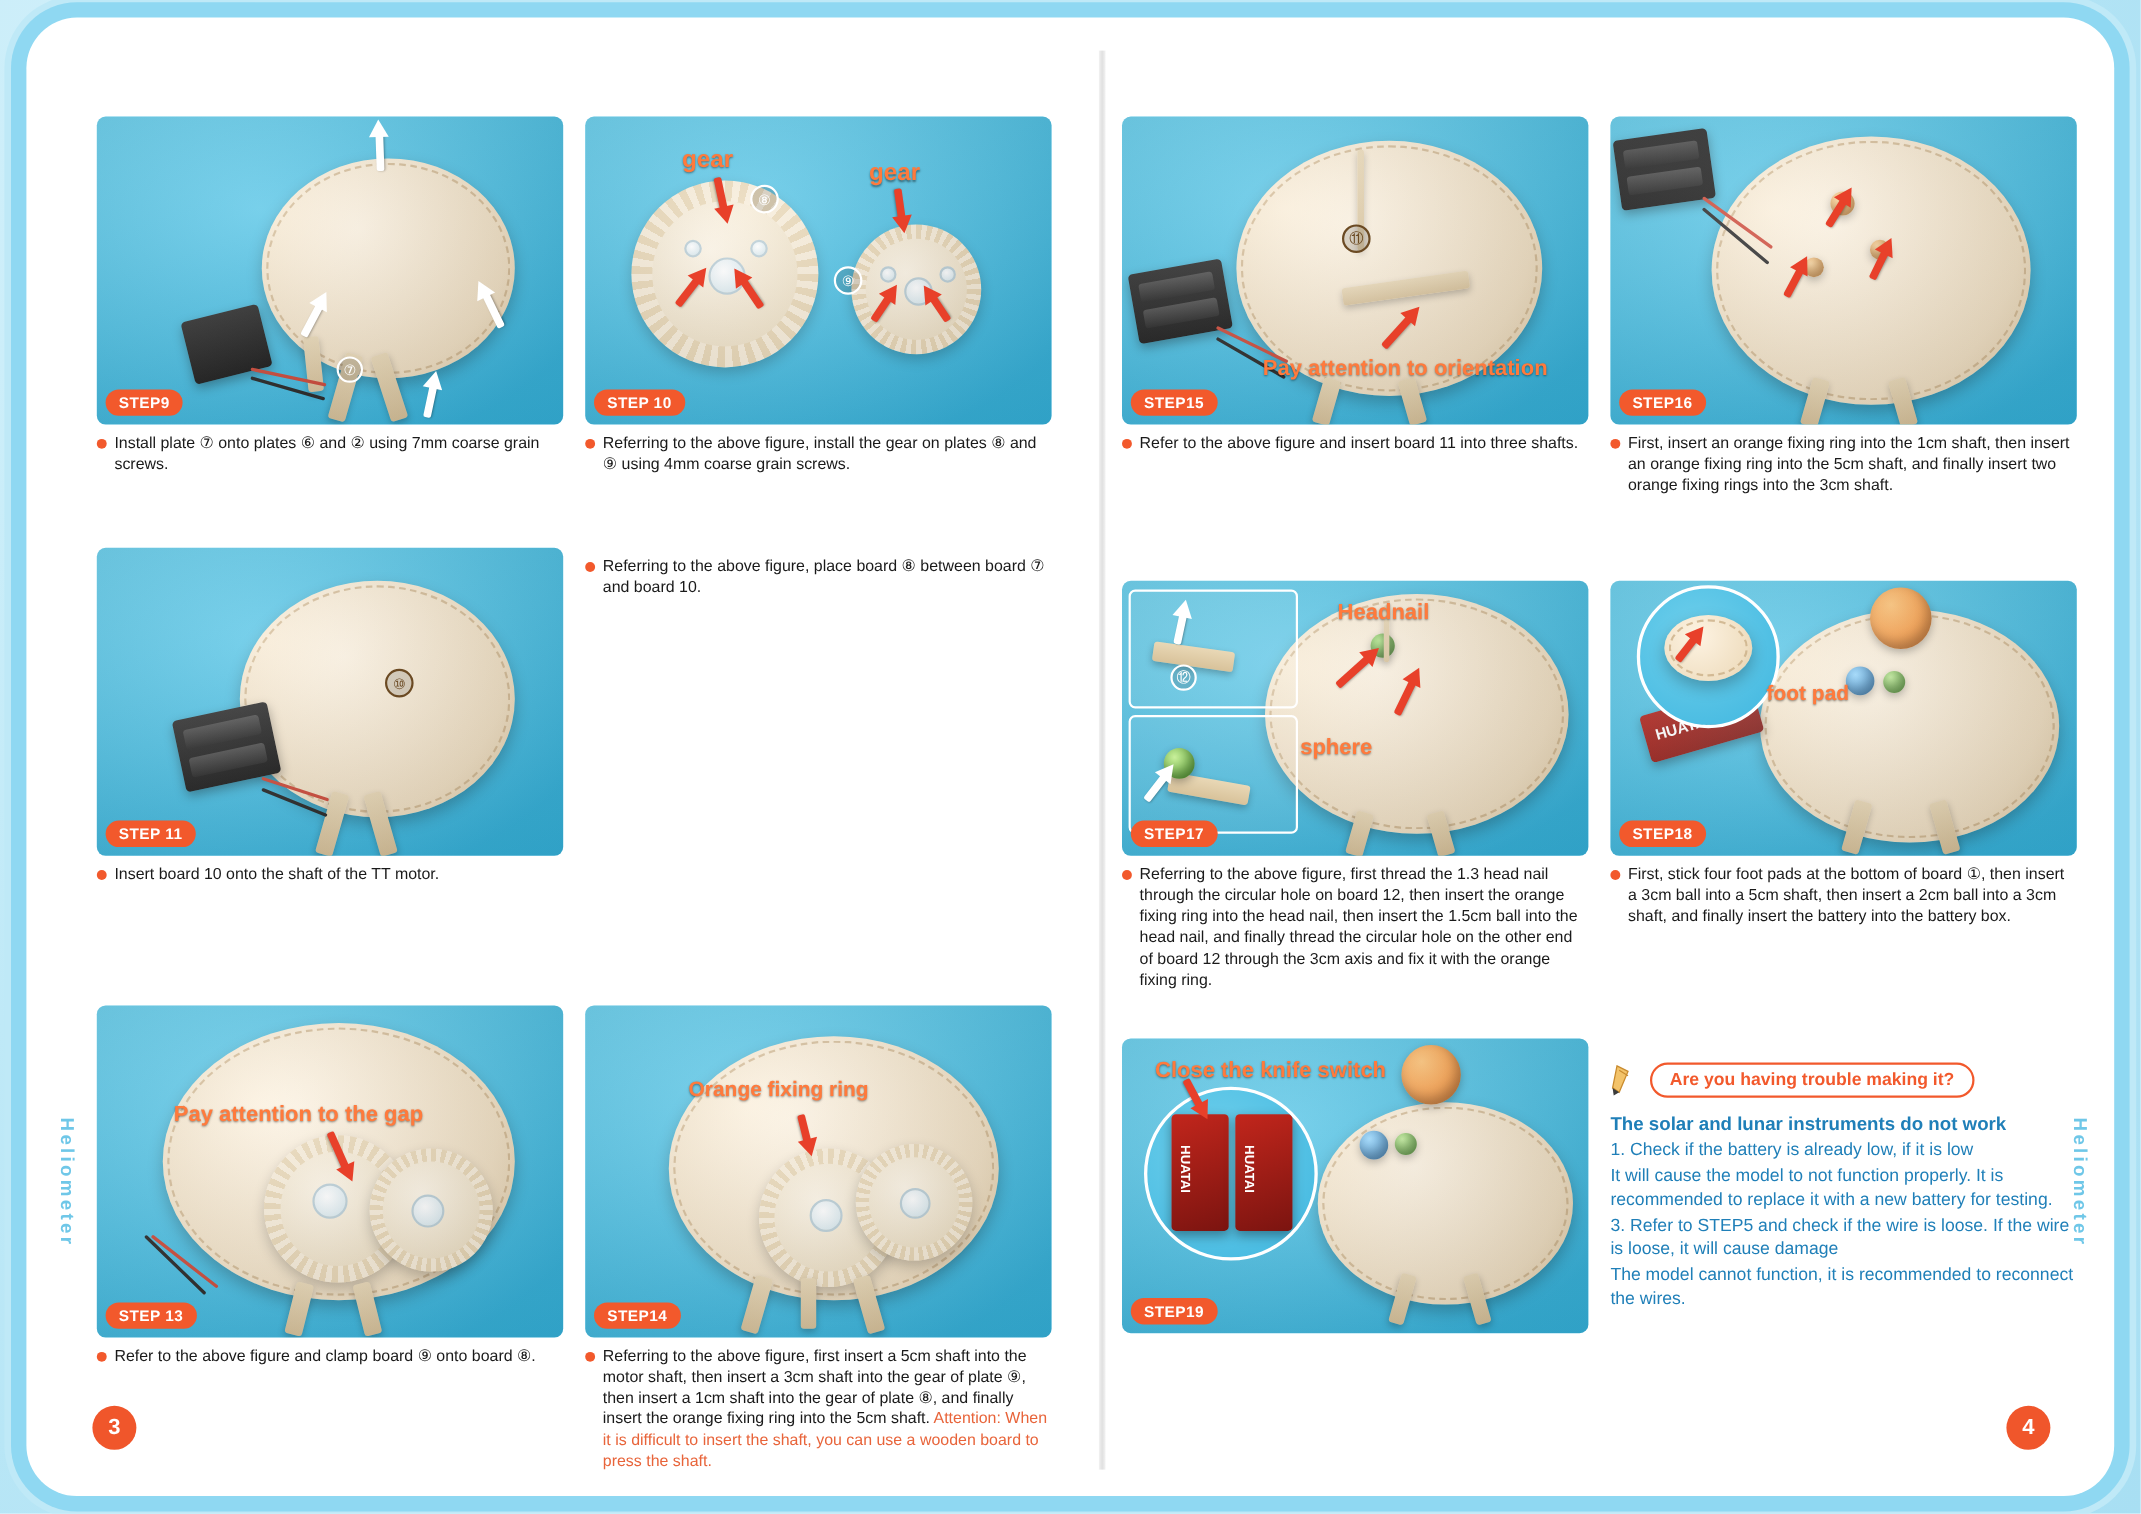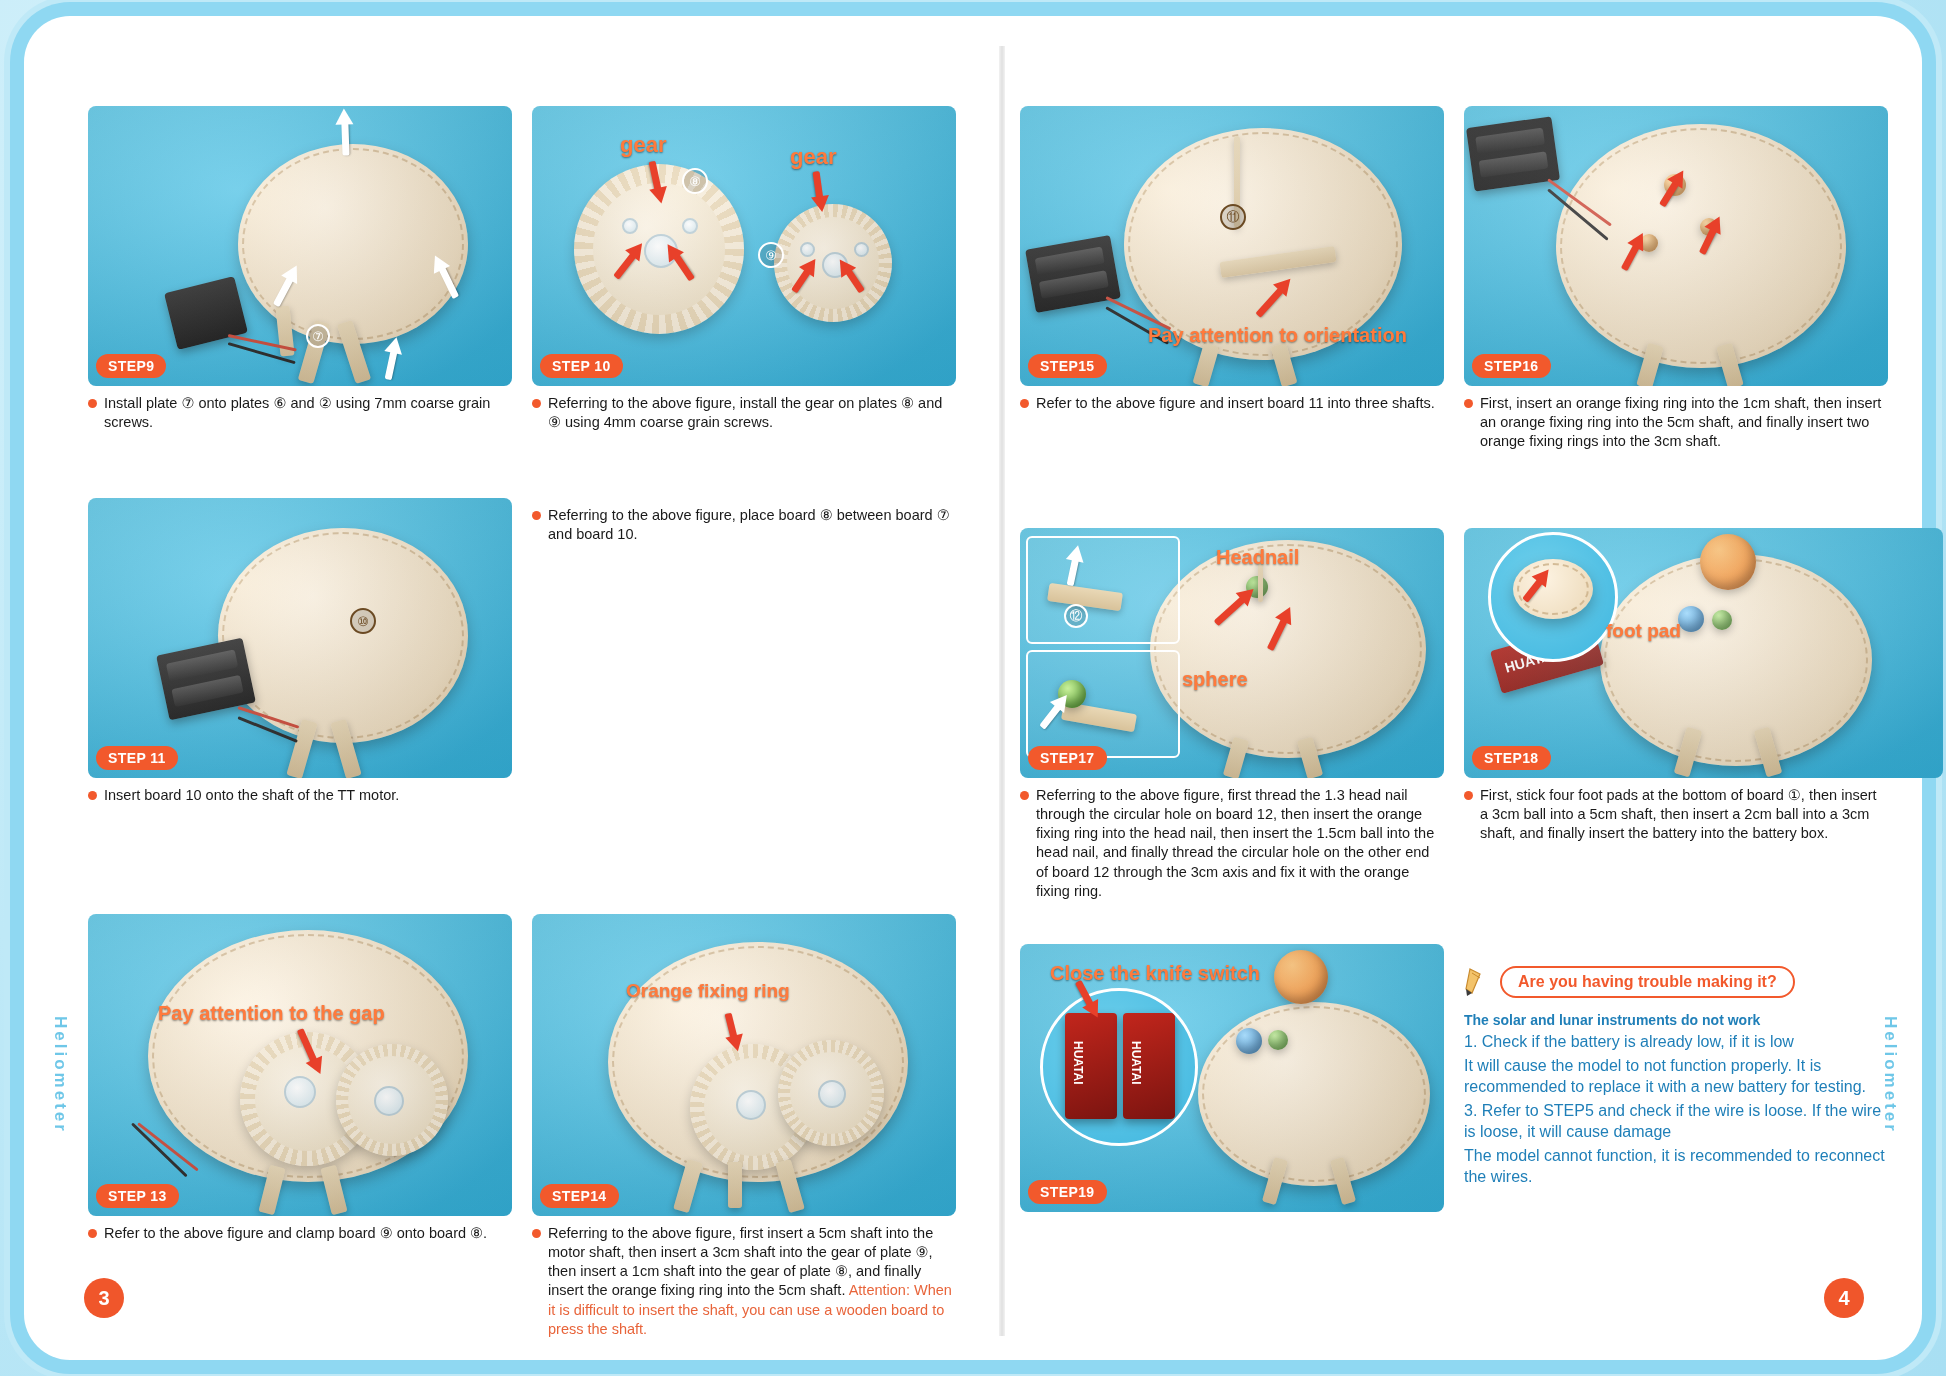--- a/index.html
+++ b/index.html
@@ -164,21 +164,21 @@
   }
   .pill{
     border:2px solid #f2592c;border-radius:16px;
     color:#f2592c;font-size:16px;font-weight:bold;
     padding:5px 16px;
   }
   .pencil{
     width:26px;height:30px;position:relative;flex:0 0 auto;
   }
   .trouble-title{
-    color:#1f7fb8;font-weight:bold;font-size:14px;margin-top:14px;
+    color:#1f7fb8;font-weight:bold;font-size:17px;margin-top:14px;
   }
   .trouble-body{
     color:#1f7fb8;font-size:16px;line-height:1.28;margin-top:4px;
   }
 </style>
 </head>
 <body>
 
 <div class="page-bg"></div>
 <div class="paper"></div>
@@ -390,21 +390,21 @@
       <div class="vignette"></div>
       <div class="steplabel">STEP17</div>
     </div>
     <div class="caption">
       <span class="bullet"></span>
       <span>Referring to the above figure, first thread the 1.3 head nail through the circular hole on board 12, then insert the orange fixing ring into the head nail, then insert the 1.5cm ball into the head nail, and finally thread the circular hole on the other end of board 12 through the 3cm axis and fix it with the orange fixing ring.</span>
     </div>
   </div>
 
   <div class="cell" style="left:1440px;top:512px;width:424px;">
-    <div class="photo" style="width:479px;height:250px;">
+    <div class="photo" style="width:424px;height:250px;">
       <div class="disc" style="left:136px;top:26px;width:272px;height:212px;"></div>
       <div class="legs" style="left:216px;top:200px;width:16px;height:48px;transform:rotate(16deg);"></div>
       <div class="legs" style="left:296px;top:200px;width:16px;height:48px;transform:rotate(-16deg);"></div>
       <div class="sphere" style="left:236px;top:6px;width:56px;height:56px;background:radial-gradient(circle at 34% 28%,#ffc477,#f07c20);"></div>
       <div class="sphere" style="left:214px;top:78px;width:26px;height:26px;background:radial-gradient(circle at 34% 28%,#9ad9ff,#2a7fc4);"></div>
       <div class="sphere" style="left:248px;top:82px;width:20px;height:20px;background:radial-gradient(circle at 34% 28%,#c3ef9c,#51a32e);"></div>
       <div class="battbox" style="left:30px;top:108px;width:106px;height:44px;transform:rotate(-16deg);background:linear-gradient(160deg,#b12018,#7b1410);">
         <div style="position:absolute;left:10px;top:12px;color:#fff;font-size:14px;font-weight:bold;">HUATAI</div>
       </div>
       <div class="callout-circle" style="left:24px;top:4px;width:124px;height:124px;">

